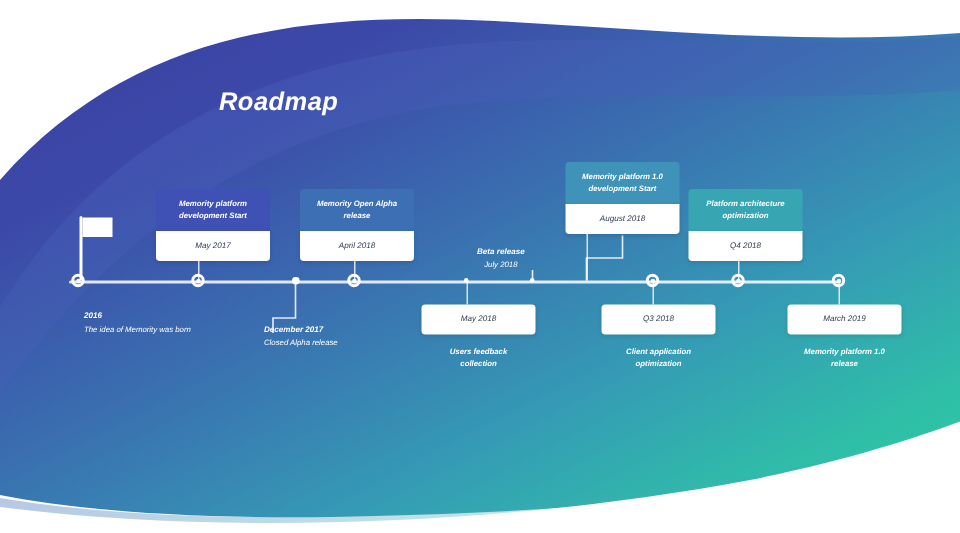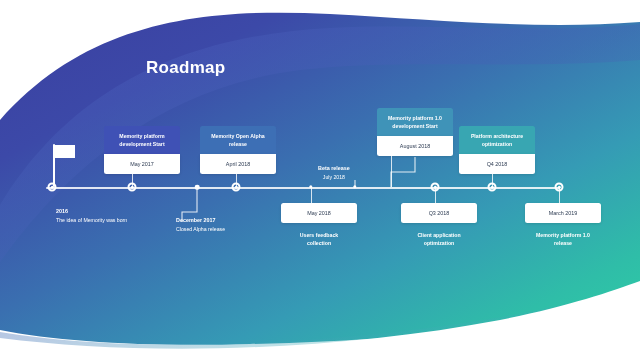--- a/index.html
+++ b/index.html
@@ -1,21 +1,21 @@
 <!DOCTYPE html>
 <html><head>
 <meta charset="utf-8">
 <style>
   html,body{margin:0;padding:0;}
   body{
     width:640px;height:355px;overflow:hidden;
     font-family:"Liberation Sans",sans-serif;
     background:#ffffff;
   }
-  #stage{position:relative;width:640px;height:355px;overflow:hidden;background:#fff;}
+  #stage{position:relative;width:640px;height:355px;overflow:hidden;background:#fff;font-style:italic;}
 
   
   #bg{position:absolute;inset:0;}
   #bg svg{display:block;width:640px;height:355px;}
 
   
   .title{
     position:absolute;left:146px;top:58px;
     font-size:17px;font-weight:bold;color:#ffffff;
     letter-spacing:.3px;

